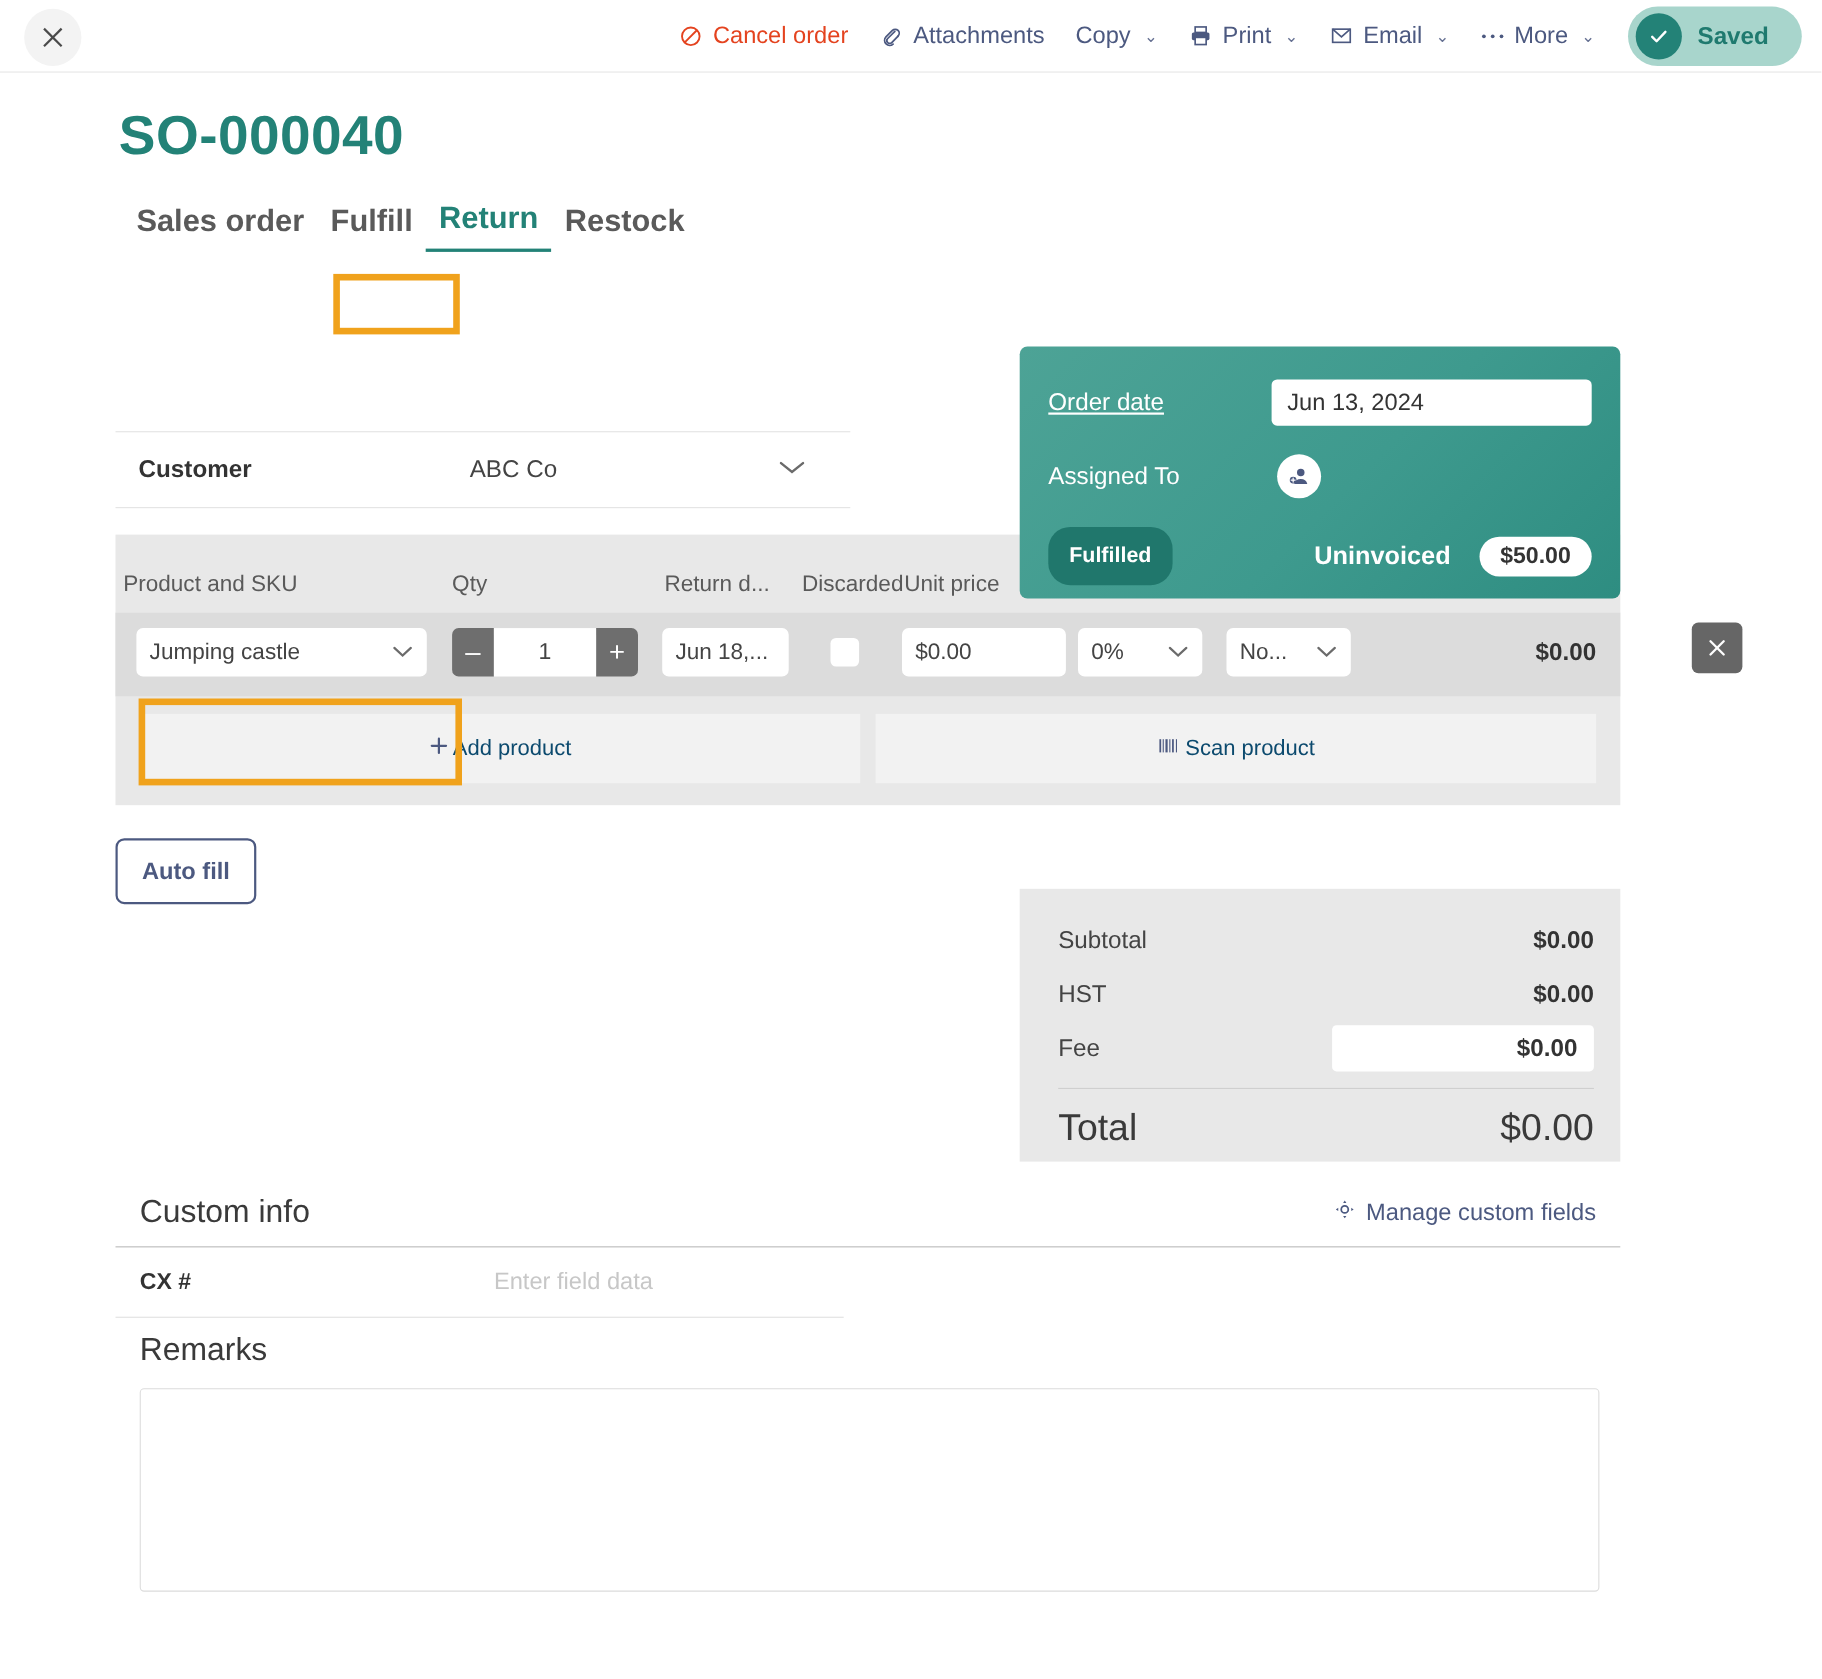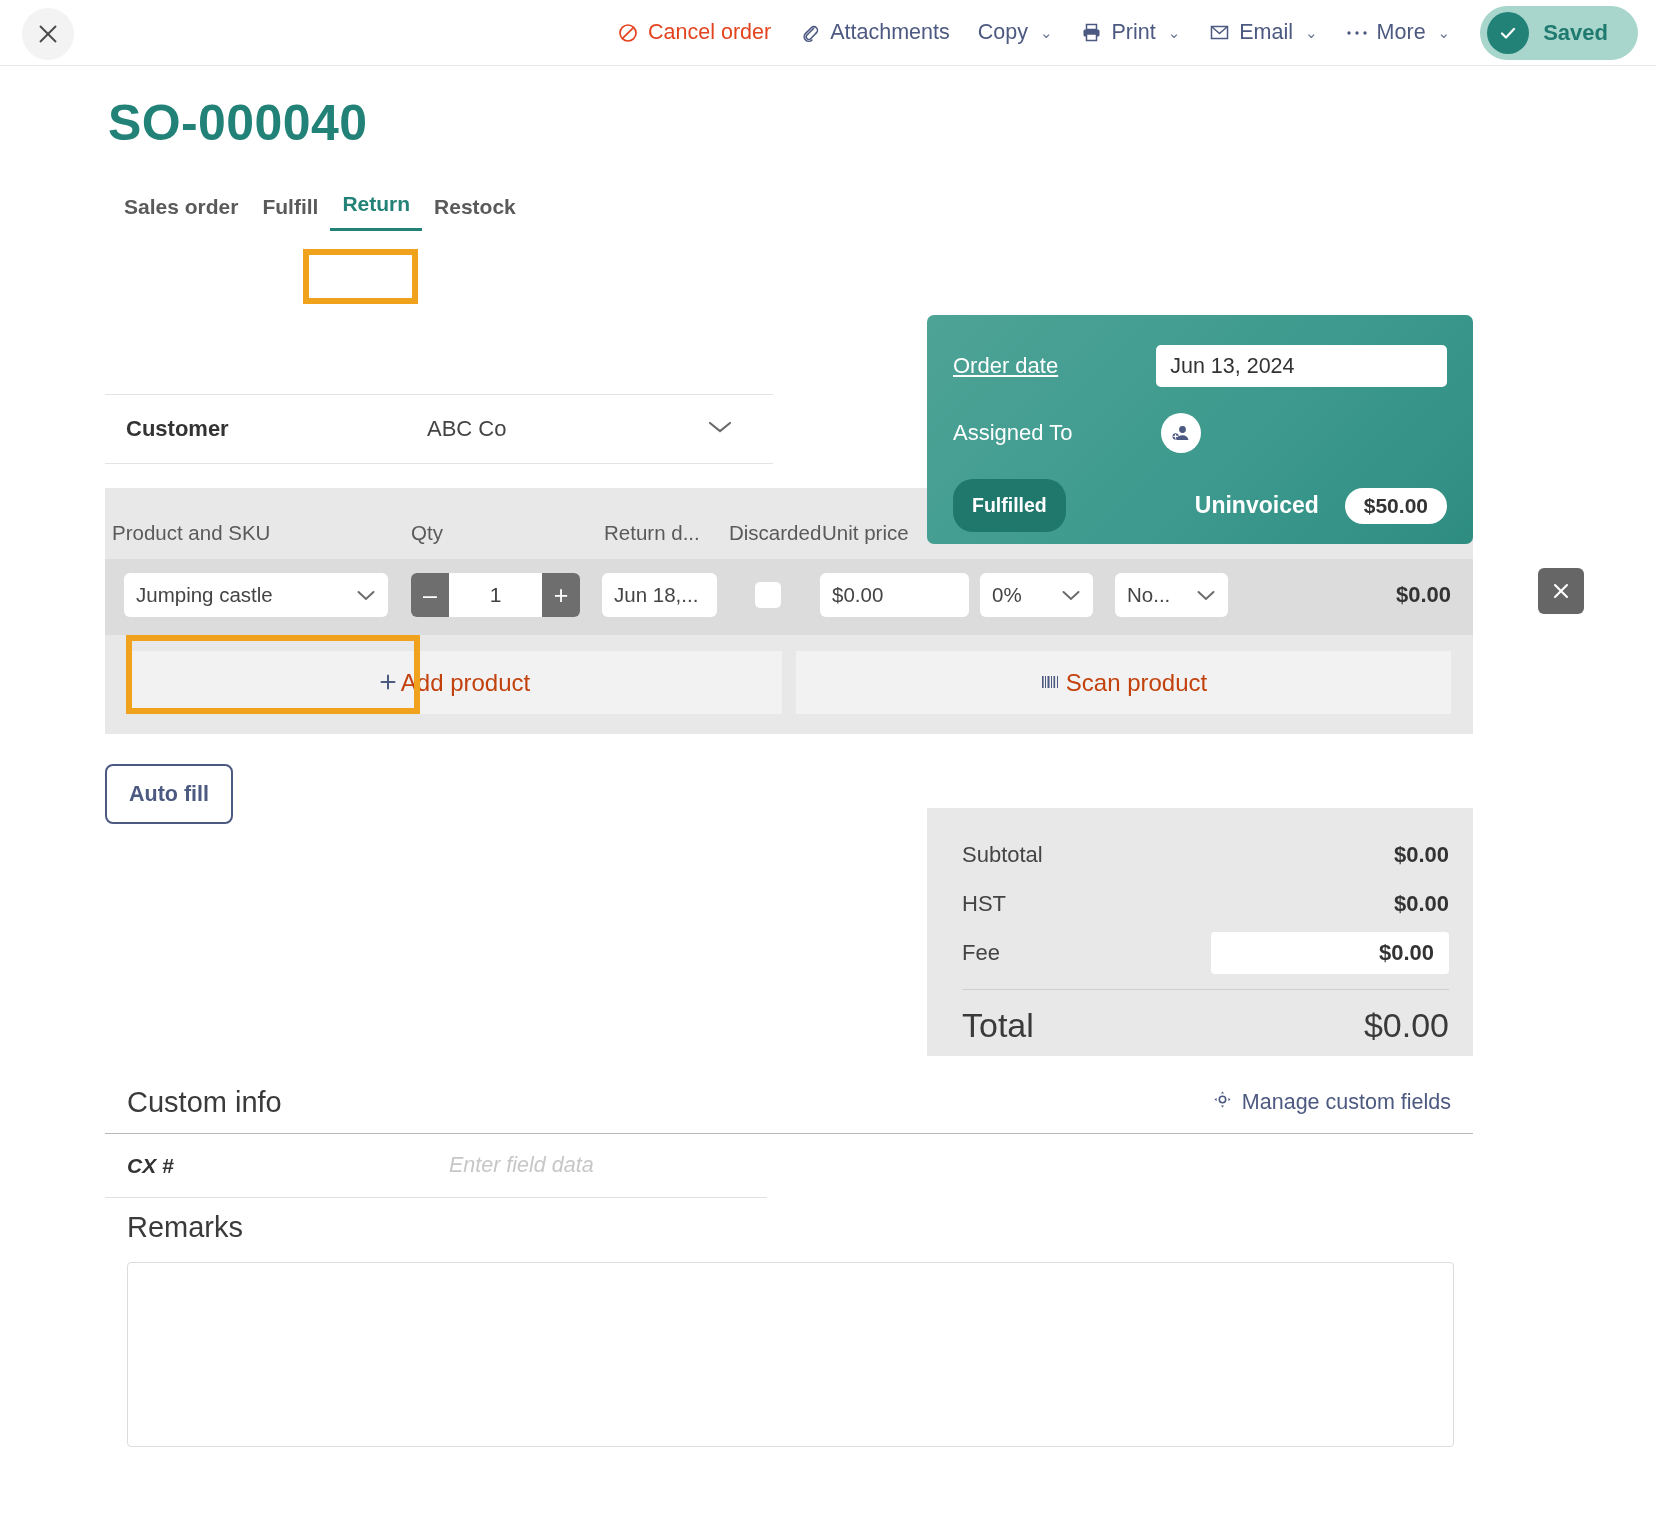--- a/index.html
+++ b/index.html
@@ -81,27 +81,26 @@
   }
 
   .tabs {
     margin: 26px 0 0 112px;
     display: flex;
     align-items: flex-end;
     gap: 0px;
     position: relative;
   }
   .tab {
-    font-size: 21px;
+    font-size: 28px;
     font-weight: bold;
     color: #5a5a5a;
     padding: 4px 12px 12px 12px;
     cursor: pointer;
     white-space: nowrap;
-    margin-top: 10px;
   }
   .tab.active { color: #238277; border-bottom: 3px solid #238277; }
 
   
   .annot {
     position: absolute;
     border: 6px solid #f0a21c;
     pointer-events: none;
     z-index: 40;
   }
@@ -217,22 +216,22 @@
     display: grid;
     grid-template-columns: 1fr 1fr;
     gap: 14px;
     padding: 16px 22px 0 22px;
   }
   .addbtn {
     background: #f2f2f2;
     height: 63px;
     display: flex; align-items: center; justify-content: center;
     gap: 4px;
-    color: #c2410c;
-    font-size: 24px;
+    color: #0c4a6e;
+    font-size: 20px;
     cursor: pointer;
   }
 
   
   .autofill {
     margin: 30px 0 0 105px;
     width: 128px; height: 60px;
     border: 2px solid #4c5980;
     border-radius: 8px;
     display: flex; align-items: center; justify-content: center;
@@ -348,21 +347,20 @@
     font-size: 21.5px;
     cursor: pointer;
   }
   .ci-field {
     display: flex; align-items: center;
     width: 662px;
     height: 64px;
     border-bottom: 1px solid #e0e0e0;
     margin-left: 0;
     padding: 0 22px;
-    font-style: italic;
   }
   .ci-key { font-size: 21px; font-weight: bold; color: #333; width: 322px; }
   .ci-placeholder { font-size: 21.5px; color: #c7c7c7; }
 
   
   .remarks {
     position: absolute;
     left: 127px; top: 1117px;
     width: 1327px;
   }

